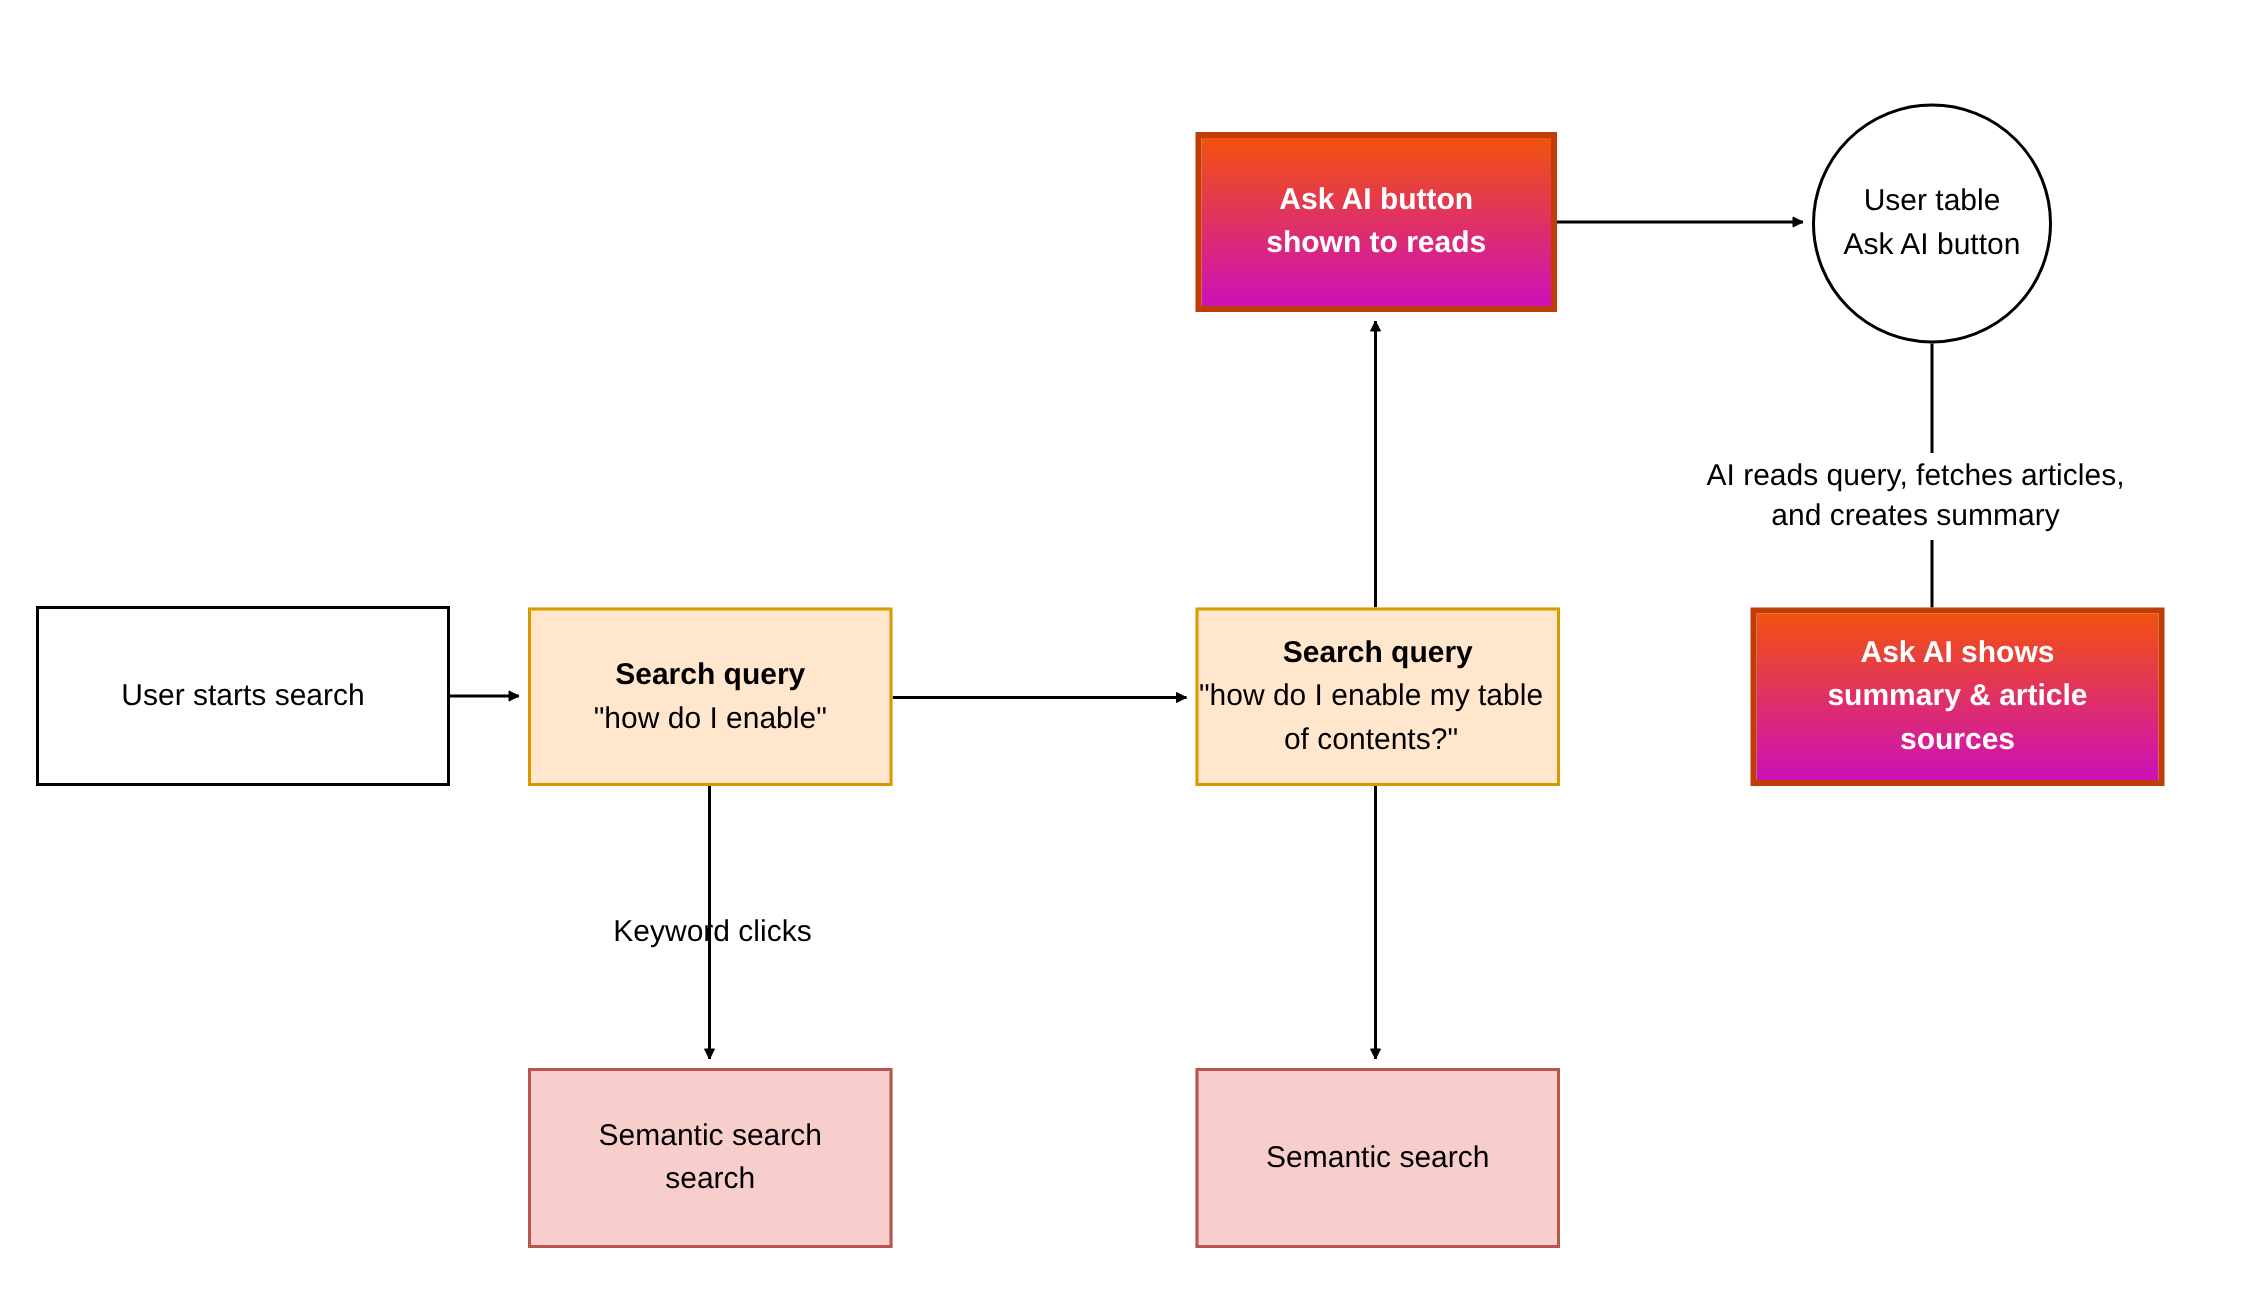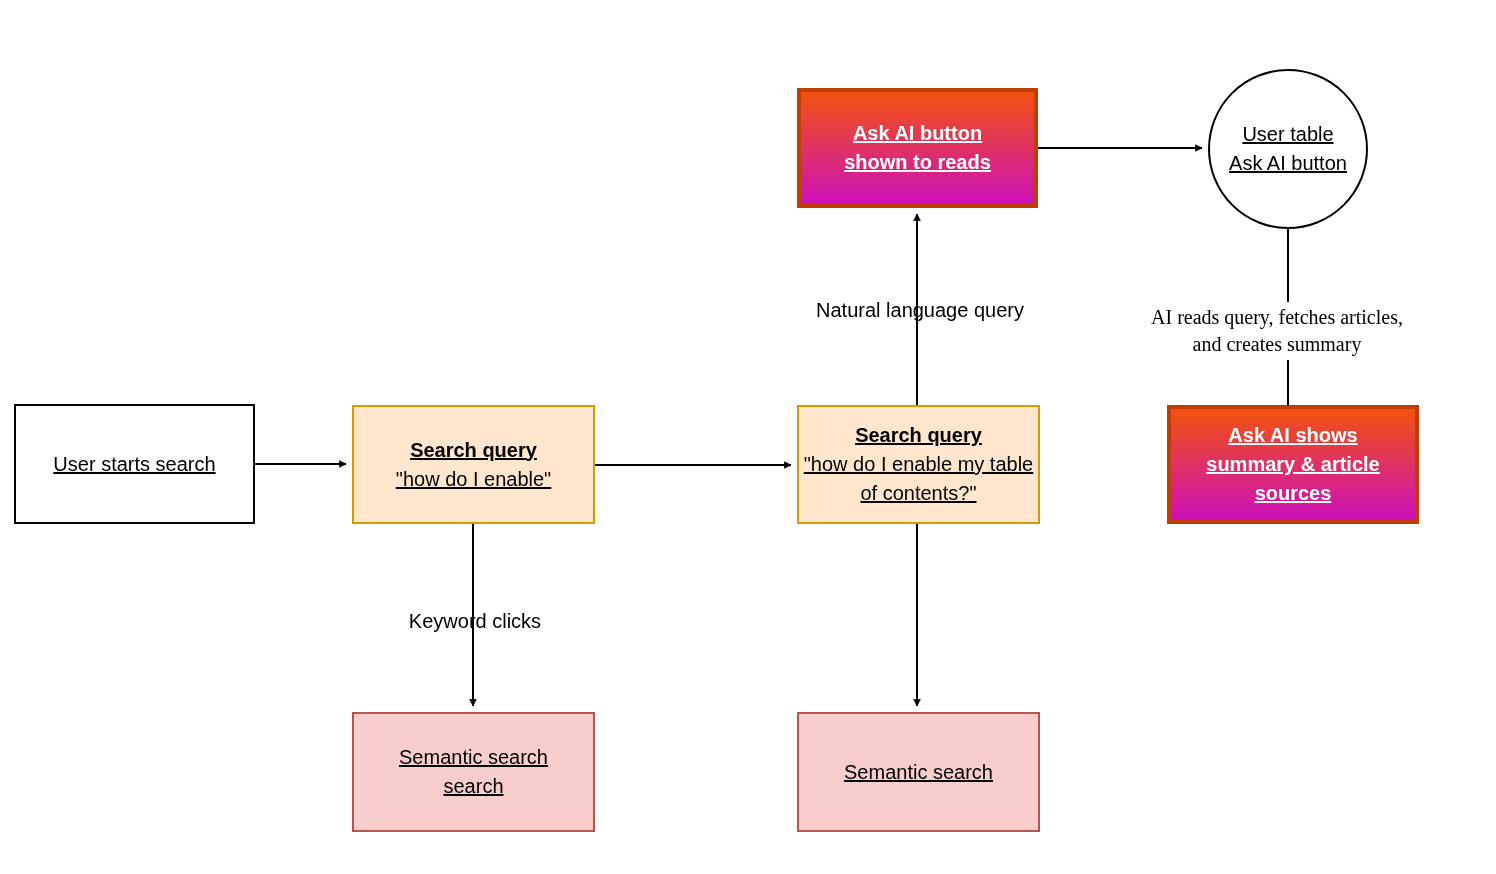--- a/index.html
+++ b/index.html
@@ -15,51 +15,50 @@
     width:1496px;height:874px;overflow:hidden;
     background:var(--background);
     font-family:"Liberation Sans","DejaVu Sans",sans-serif;
     color:var(--text_dark);
   }
   .canvas{position:relative;width:1496px;height:874px;}
   .edges{position:absolute;left:0;top:0;width:1496px;height:874px;}
   .edge{stroke:var(--line);stroke-width:2px;fill:none;}
   .node{
     position:absolute;display:flex;flex-direction:column;
-    align-items:center;justify-content:center;
+    justify-content:center;
     text-align:center;font-size:20px;line-height:29px;
     box-sizing:border-box;
-    text-decoration:underline;
   }
   .plain{background:var(--plain_fill);border:2px solid var(--plain_stroke);}
   .orange{background:var(--orange_fill);border:2px solid var(--orange_stroke);}
   .red{background:var(--red_fill);border:2px solid var(--red_stroke);}
   .gradient{
     background:linear-gradient(to bottom,var(--gradient_top),var(--gradient_bottom));
     border:4px solid var(--gradient_stroke);
     color:var(--text_light);font-weight:bold;
   }
   .circle{background:var(--plain_fill);border:2px solid var(--plain_stroke);border-radius:50%;}
   .node .title{font-weight:bold;}
 
-  .n-user{left:14px;top:404px;width:241px;height:120px;}
+  .n-user{left:24px;top:404px;width:276px;height:120px;}
   .n-q1{left:352px;top:405px;width:243px;height:119px;}
   .n-q2{left:797px;top:405px;width:243px;height:119px;}
   .n-askbtn{left:797px;top:88px;width:241px;height:120px;}
   .n-circle{left:1208px;top:69px;width:160px;height:160px;}
-  .n-askshows{left:1167px;top:405px;width:252px;height:119px;}
+  .n-askshows{left:1167px;top:405px;width:276px;height:119px;}
   .n-semres{left:352px;top:712px;width:243px;height:120px;}
   .n-sem{left:797px;top:712px;width:243px;height:120px;}
 
   .edge-label{
     position:absolute;text-align:center;font-size:20px;line-height:27px;
   }
   .l-keyword{left:375px;top:608px;width:200px;}
   .l-natural{left:795px;top:297px;width:250px;}
-  .l-aireads{left:1132px;top:302px;width:290px;background:var(--background);padding:2px 0;font-family:Liberation Serif, serif;}
+  .l-aireads{left:1132px;top:302px;width:290px;background:var(--background);padding:2px 0;}
 </style>
 </head>
 <body>
 
 <div class="canvas">
 
   <svg class="edges" viewBox="0 0 1496 874" xmlns="http://www.w3.org/2000/svg">
     <defs>
       <marker id="arrow" viewBox="0 0 12 12" markerWidth="8" markerHeight="8" refX="11" refY="6" orient="auto" markerUnits="userSpaceOnUse">
         <path d="M1,1 L11,6 L1,11 z" style="fill:var(--line);stroke:var(--line);stroke-width:1"></path>
@@ -108,20 +107,19 @@
     <div>Semantic search</div>
     <div>search</div>
   </div>
 
   <div class="node red n-sem">
     <div>Semantic search</div>
   </div>
 
   <div class="edge-label l-keyword">Keyword clicks</div>
 
-  <div class="edge-label l-natural">Natural language query</div>
 
   <div class="edge-label l-aireads">
     <div>AI reads query, fetches articles,</div>
     <div>and creates summary</div>
   </div>
 
 </div>
 
 </body></html>

